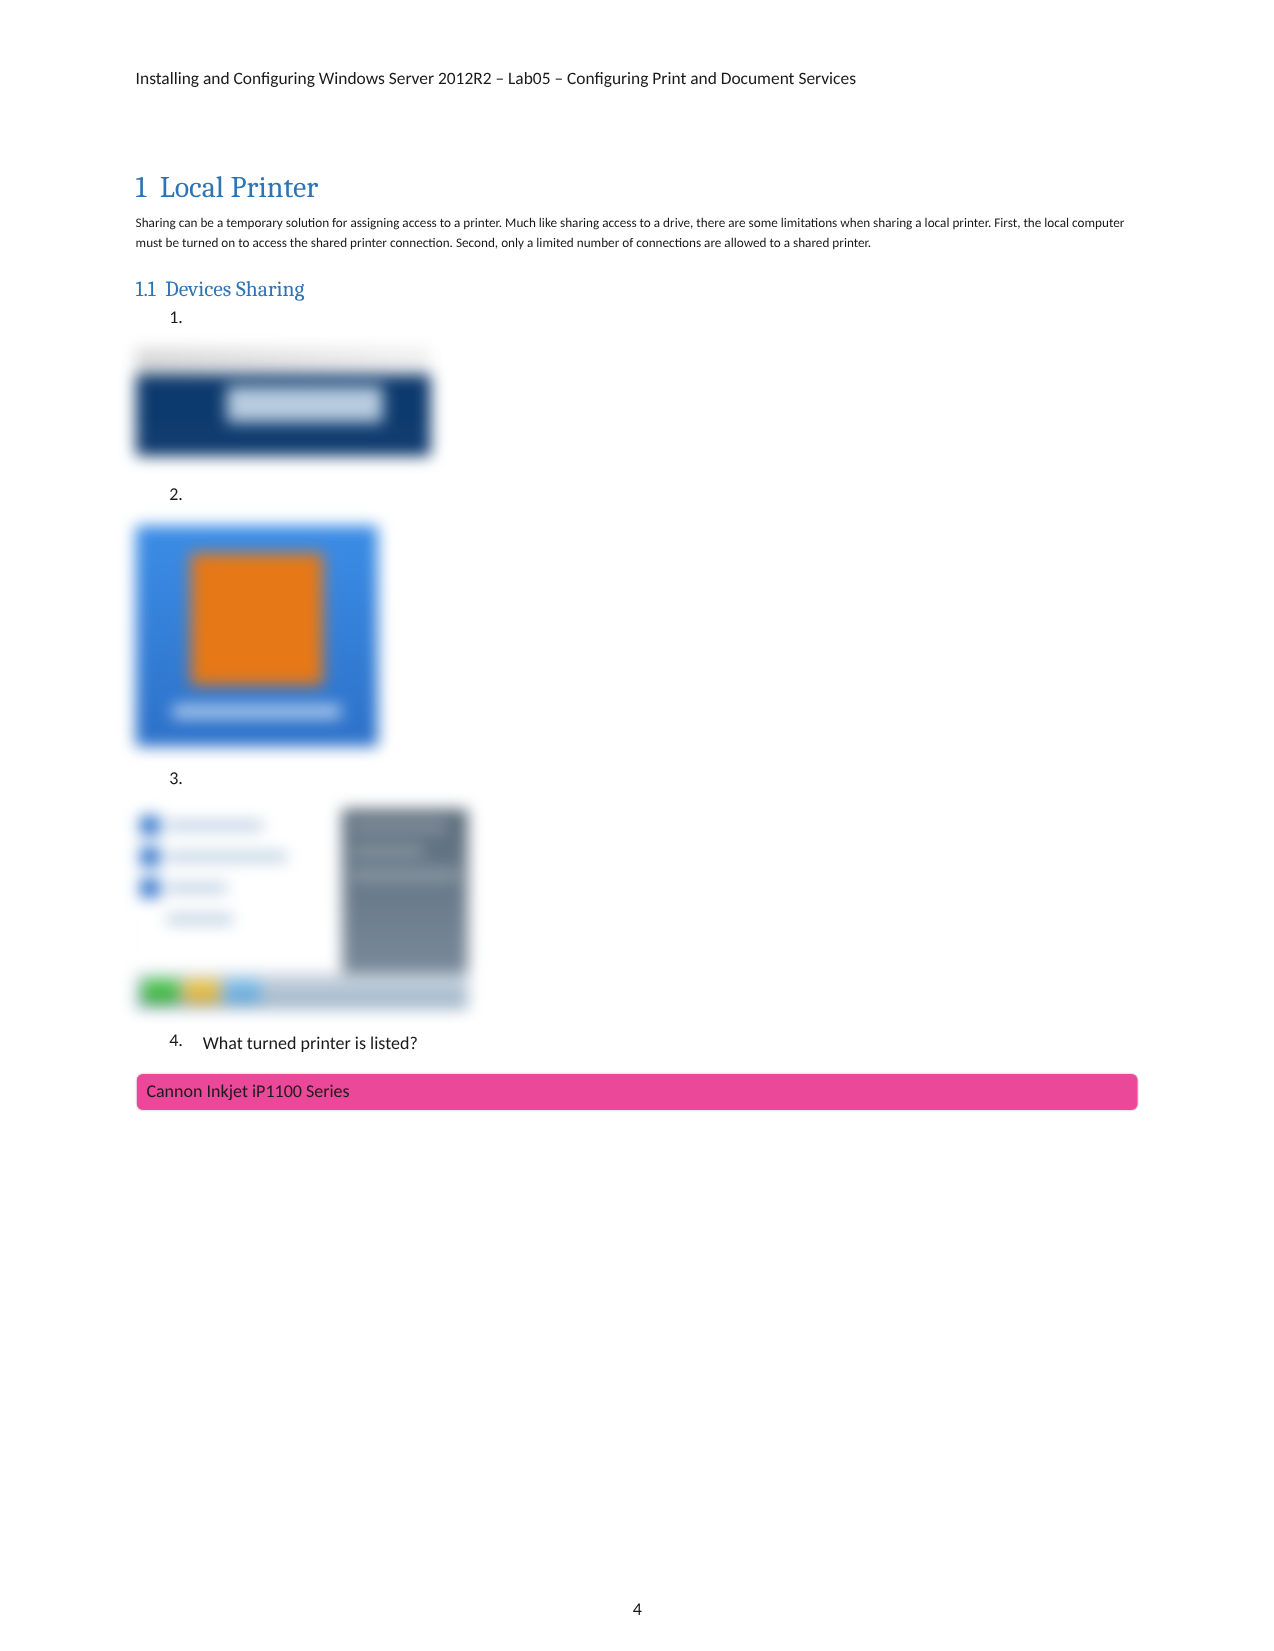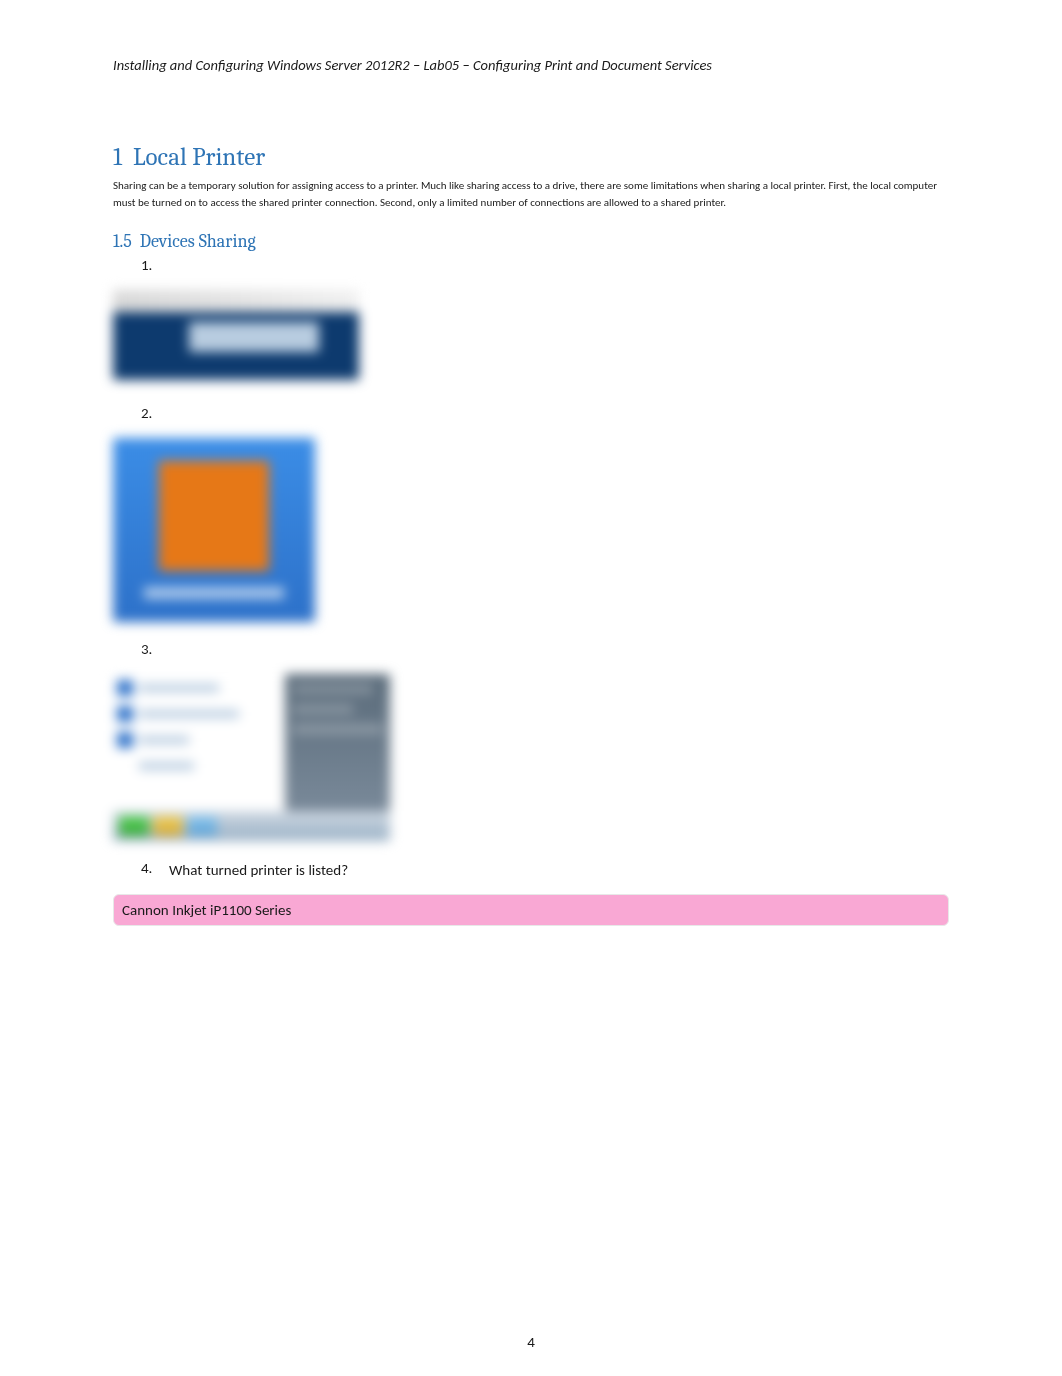--- a/index.html
+++ b/index.html
@@ -13,21 +13,20 @@
       width: 1062px;
       min-height: 1376px;
       padding: 56px 113px 30px 113px;
       color: #000000;
       position: relative;
     }
     .header-text {
       font-size: 14.5px;
       color: #1a1a1a;
       margin-bottom: 68px;
-      font-style: italic;
     }
     .section-heading {
       font-family: 'Cambria', 'Times New Roman', serif;
       color: #2E74B5;
       font-size: 25px;
       font-weight: normal;
       margin-bottom: 6px;
       margin-top: 36px;
     }
     .body-text {
@@ -186,21 +185,21 @@
       background: linear-gradient(180deg, #5bd45b, #35a735);
       margin-right: 4px;
     }
     .screenshot-3 .taskbar .tb2 {
       width: 30px;
       height: 20px;
       background: linear-gradient(180deg, #f2d25b, #d4a735);
       margin-right: 4px;
     }
     .answer-box {
-      background: #f9a8d4;
+      background: #ec4899;
       border: 1px solid #e8e8e8;
       border-radius: 6px;
       padding: 6px 8px;
       font-size: 15px;
       color: #1a1a1a;
       width: 100%;
       margin-top: 6px;
     }
     .page-number {
       position: absolute;
@@ -217,21 +216,21 @@
 
 <div class="header-text">Installing and Configuring Windows Server 2012R2 – Lab05 – Configuring Print and Document Services</div>
 
 <div class="section-heading">
   <span>1</span>&nbsp;&nbsp;<span>Local Printer</span>
 </div>
 
 <div class="body-text">Sharing can be a temporary solution for assigning access to a printer. Much like sharing access to a drive, there are some limitations when sharing a local printer. First, the local computer must be turned on to access the shared printer connection. Second, only a limited number of connections are allowed to a shared printer.</div>
 
 <div class="subsection-heading">
-  <span>1.5</span>&nbsp;&nbsp;<span>Devices Sharing</span>
+  <span>1.1</span>&nbsp;&nbsp;<span>Devices Sharing</span>
 </div>
 
 <div class="list-item">
   <div class="list-number">1.</div>
 </div>
 
 <div class="screenshot-1">
   <div class="row1"></div>
   <div class="row2">
       <div class="box"></div>

